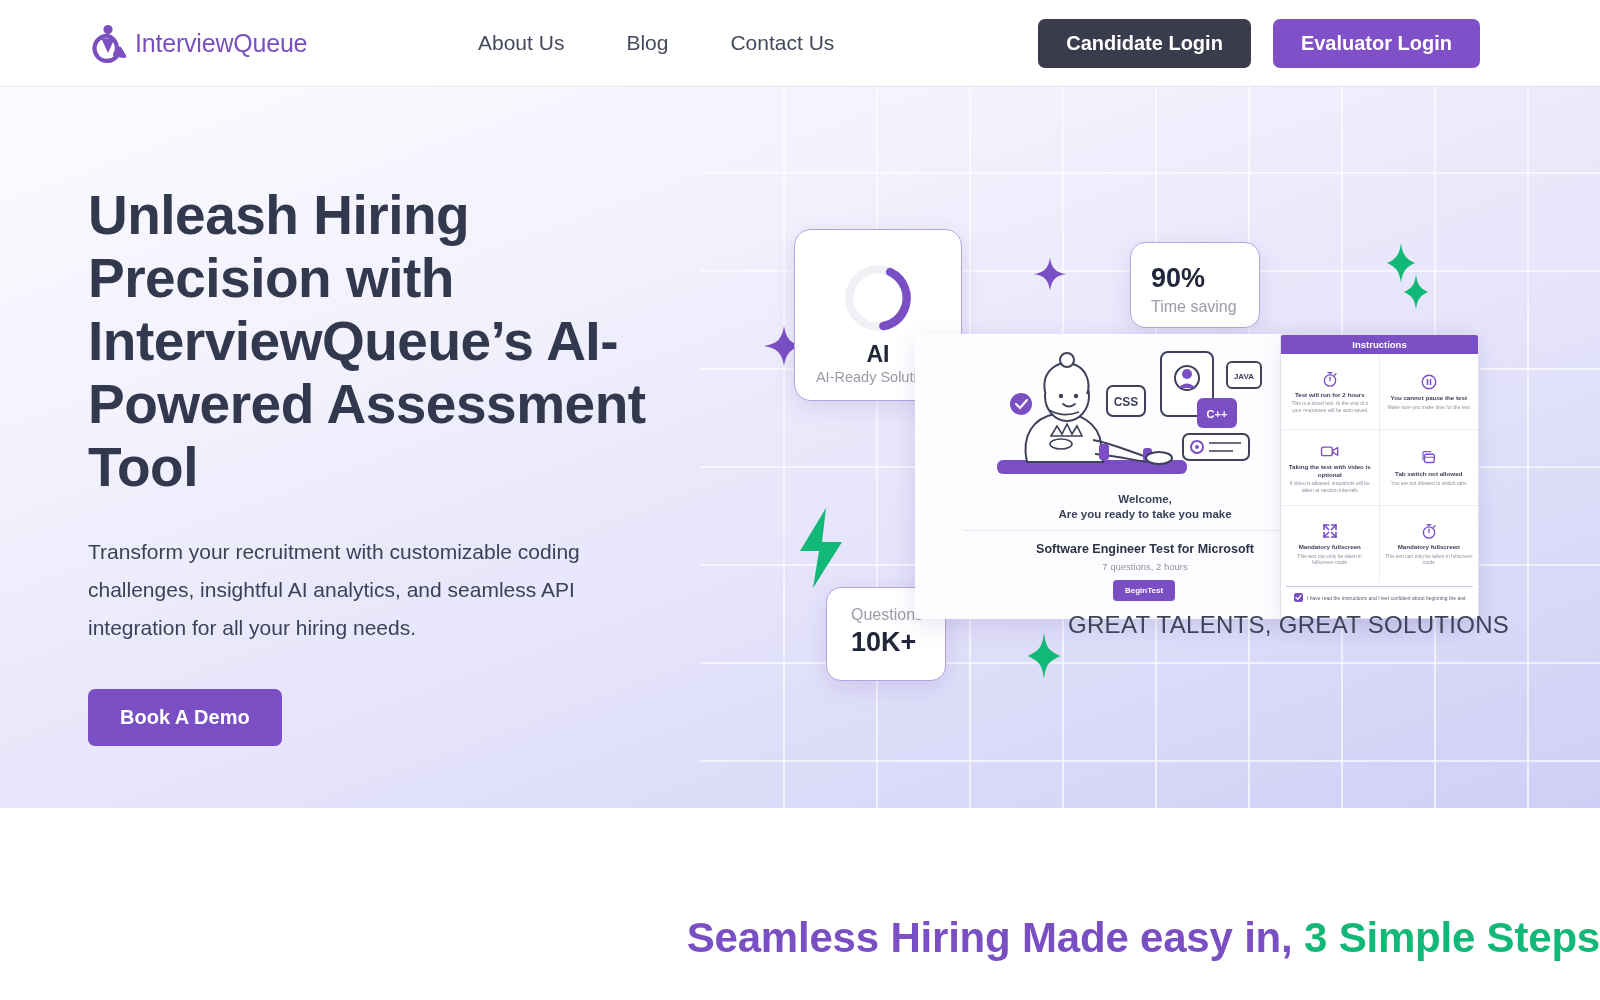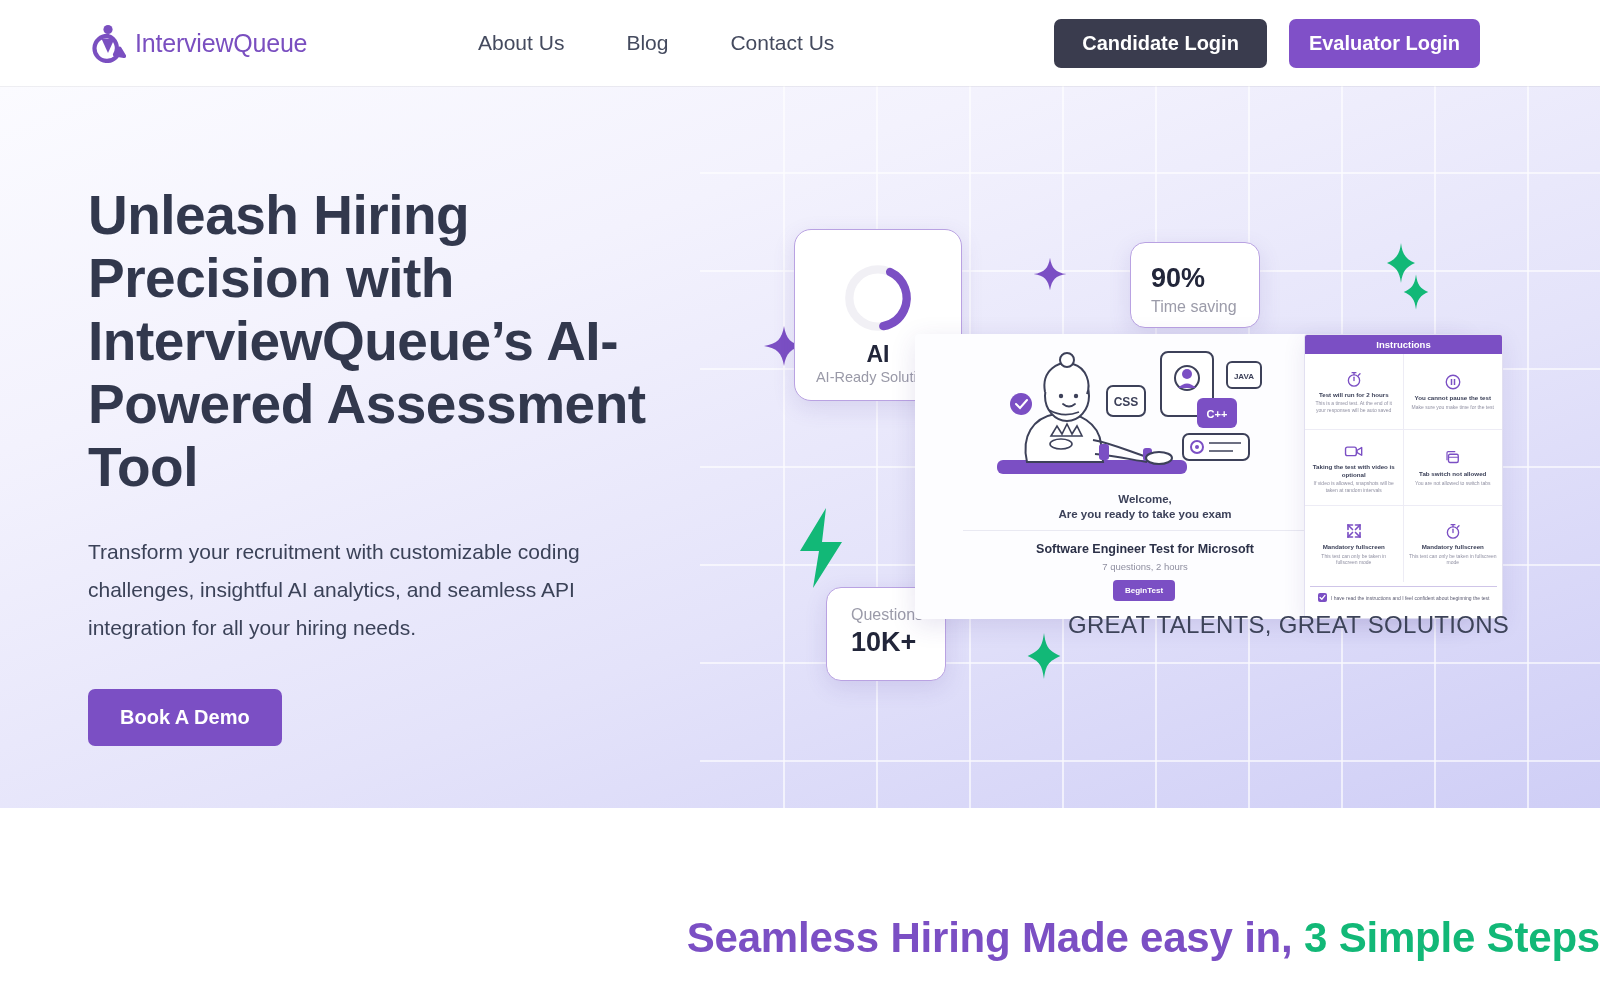--- a/index.html
+++ b/index.html
@@ -31,21 +31,21 @@
   }
   .nav-link:last-child { margin-right: 0; }
   .auth { position: absolute; right: 120px; display: flex; align-items: center; gap: 22px; }
   .btn-candidate {
     background: #3a3c4e; color: #ffffff; font-size: 20px; font-weight: bold;
     padding: 13px 28px; border-radius: 7px; border: none; cursor: pointer;
     white-space: nowrap;
   }
   .btn-evaluator {
     background: #8050c8; color: #ffffff; font-size: 20px; font-weight: bold;
-    padding: 13px 20px; border-radius: 7px; border: none; cursor: pointer;
+    padding: 13px 28px; border-radius: 7px; border: none; cursor: pointer;
     white-space: nowrap;
   }
 
   
   .hero {
     position: absolute; top: 86px; left: 0; width: 1600px; height: 722px;
     background: linear-gradient(160deg, #fbfbff 0%, #f3f2fd 28%, #e4e3fa 62%, #cfcef6 100%);
     overflow: hidden;
   }
   .grid-overlay {
@@ -124,21 +124,20 @@
     position: absolute; left: 198px; top: 246px; background: #7b4fc4; color: #fff;
     font-size: 8px; font-weight: bold; padding: 6px 12px; border-radius: 4px;
     border: none; cursor: pointer;
   }
 
   
   .instr-panel {
     position: absolute; left: 580px; top: 248px; width: 199px; height: 285px;
     background: #ffffff; border: 1px solid #e2e0f1; border-radius: 3px; overflow: hidden;
     box-shadow: 0 6px 22px rgba(70,50,140,0.1);
-    margin-left: 24px;
   }
   .instr-head {
     height: 19px; background: #7b4fc4; color: #fff; font-size: 9.5px; font-weight: bold;
     display: flex; align-items: center; justify-content: center;
   }
   .instr-grid {
     display: grid; grid-template-columns: 1fr 1fr; grid-template-rows: repeat(3, 1fr);
     height: 228px;
   }
   .instr-cell {
@@ -300,21 +299,21 @@
 
           <rect x="208" y="90" width="66" height="26" rx="6" fill="#ffffff" stroke="#3d4159" stroke-width="2"></rect>
           <circle cx="222" cy="103" r="6" fill="none" stroke="#7b4fc4" stroke-width="2"></circle>
           <circle cx="222" cy="103" r="2" fill="#7b4fc4"></circle>
           <line x1="234" y1="99" x2="266" y2="99" stroke="#3d4159" stroke-width="1.6"></line>
           <line x1="234" y1="107" x2="258" y2="107" stroke="#3d4159" stroke-width="1.6"></line>
         </svg>
 
         <div class="exam-welcome">
           <div>Welcome,</div>
-          <div>Are you ready to take you exam</div>
+          <div>Are you ready to take you make</div>
         </div>
         <div class="exam-divider"></div>
         <div class="exam-testname">Software Engineer Test for Microsoft</div>
         <div class="exam-meta">7 questions, 2 hours</div>
         <button class="exam-begin">BeginTest</button>
       </div>
 
       <div class="instr-panel">
         <div class="instr-head">Instructions</div>
         <div class="instr-grid">

